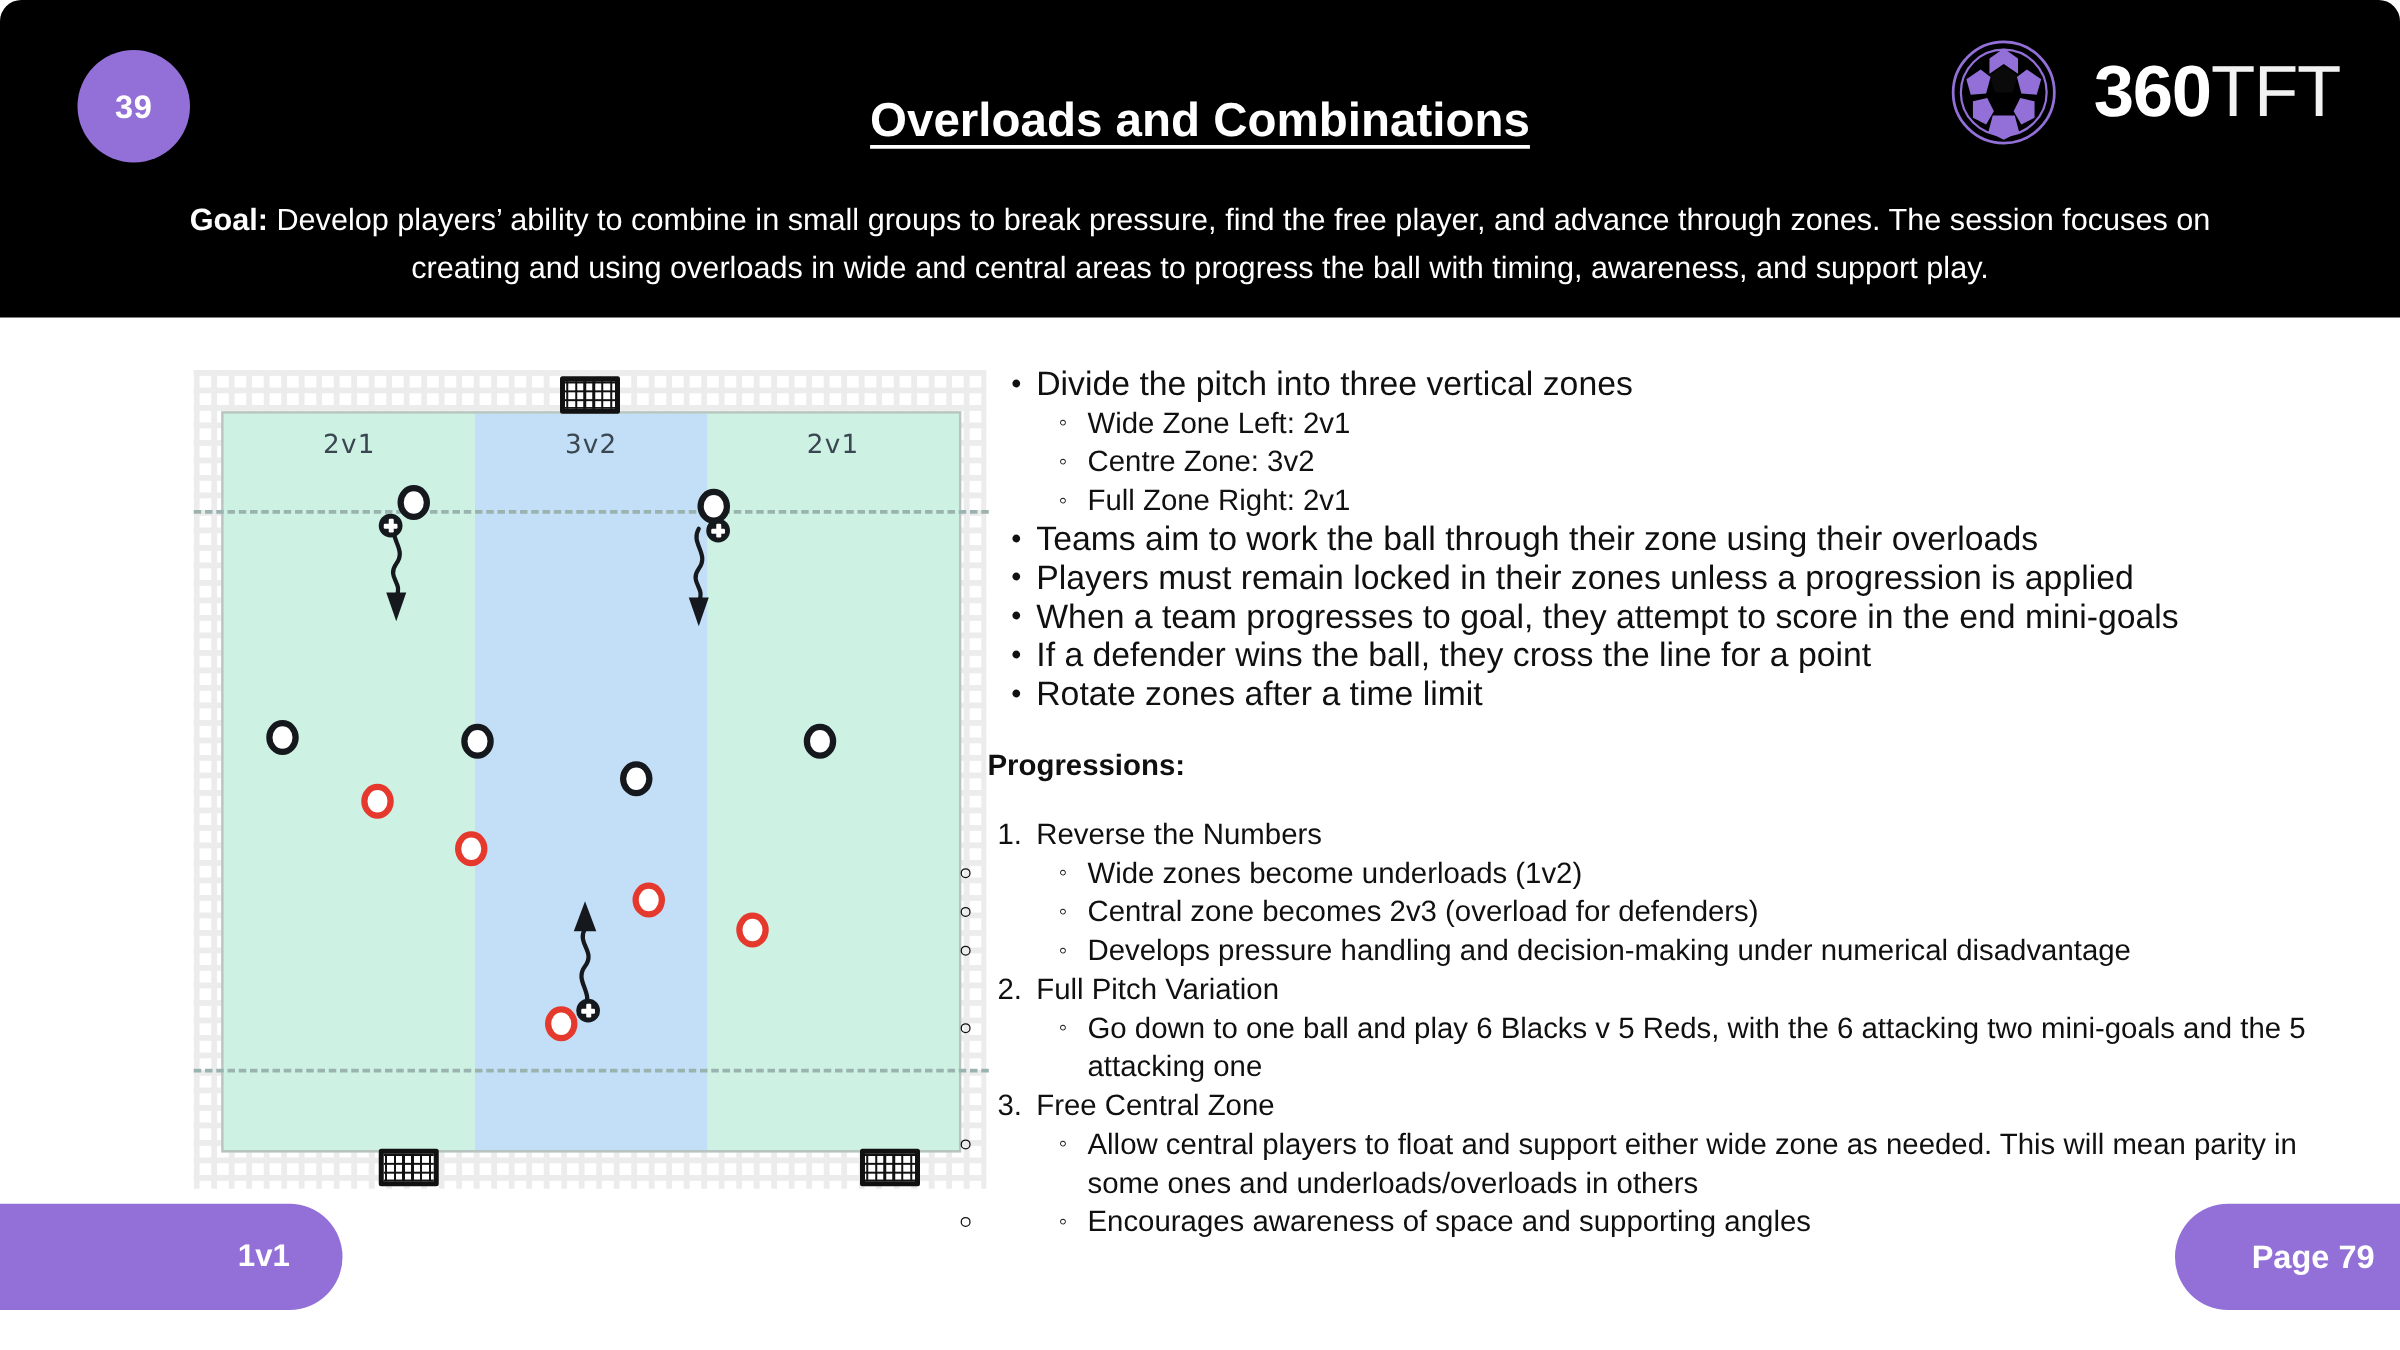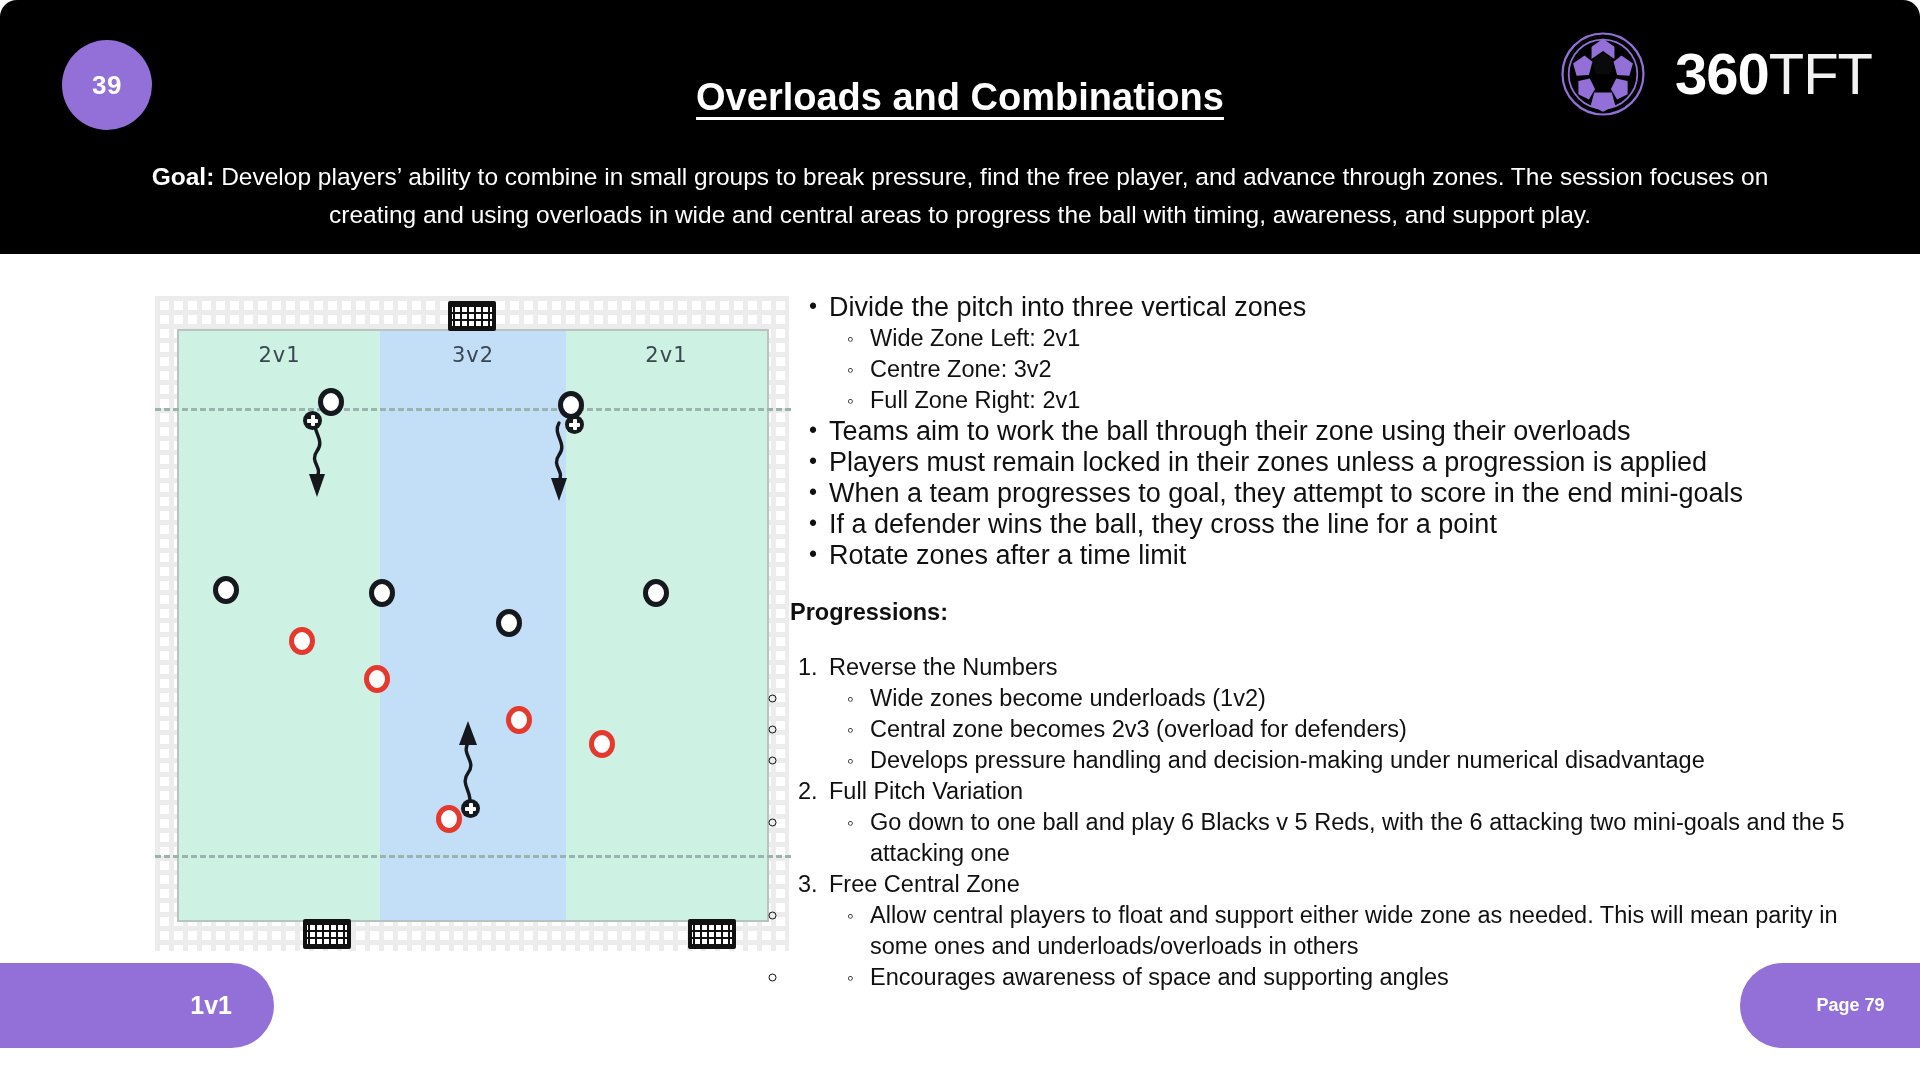--- a/index.html
+++ b/index.html
@@ -271,21 +271,21 @@
     width: 180px; height: 85px;
     background: #9370D8;
     border-top-left-radius: 46px;
     border-bottom-left-radius: 46px;
     display: flex;
     align-items: center;
     justify-content: center;
   }
   #bottom-right-badge span {
     color: #ffffff;
-    font-size: 18px;
+    font-size: 26px;
     font-weight: bold;
     margin-left: 41px;
   }
 </style>
 </head>
 <body>
 
 <div id="slide">
 
   <div id="header">

